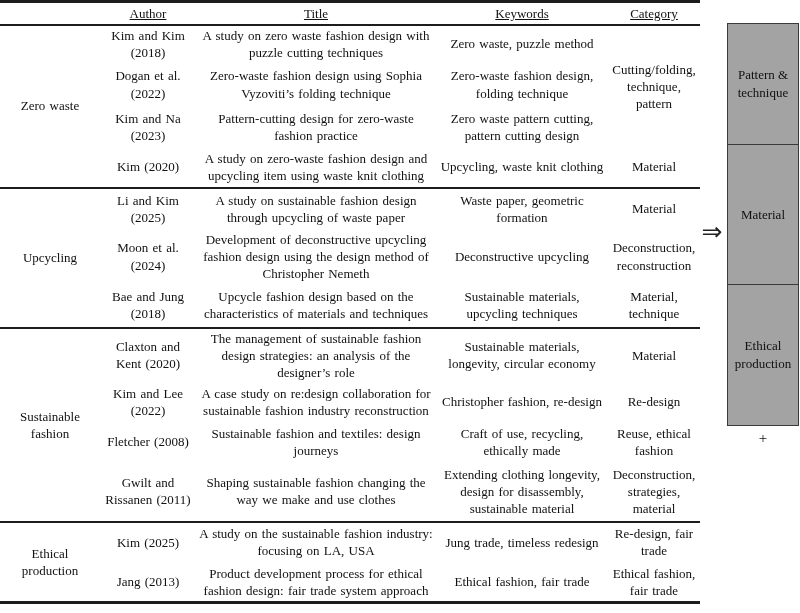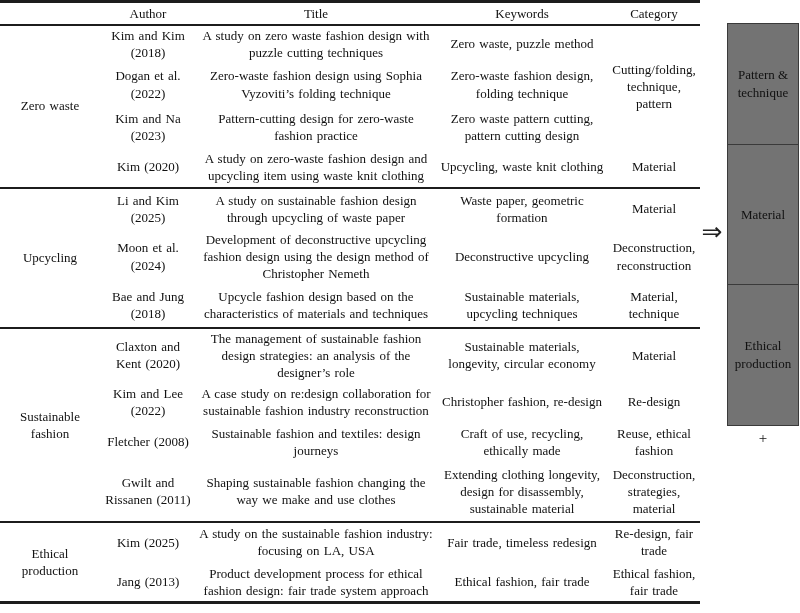--- a/index.html
+++ b/index.html
@@ -24,39 +24,39 @@
   table.lit col.c-author   { width: 96px; }
   table.lit col.c-title    { width: 240px; }
   table.lit col.c-keywords { width: 172px; }
   table.lit col.c-category { width: 92px; }
 
   table.lit th, table.lit td {
     text-align: center; vertical-align: middle;
     padding: 1px 3px; font-weight: normal;
     word-spacing: 1px;
   }
-  table.lit thead tr { border-bottom: 2px solid #1c1c1c; }
+  table.lit thead tr { border-bottom: 2px solid #1c1c1c; text-decoration: underline; }
   table.lit tbody.grp { border-bottom: 2px solid #1c1c1c; }
   table.lit tbody.grp:last-child { border-bottom: none; }
   td.cat { overflow-wrap: anywhere; }
 
   
   .arrow {
     position: absolute; left: 698px; top: 219px; width: 28px;
     font-family: "DejaVu Sans", sans-serif;
     font-size: 25px; line-height: 1; color: #222; text-align: center;
   }
 
   
   .flow {
     position: absolute; left: 727px; top: 23px; width: 72px;
     font-size: 13px; line-height: 1.35; text-align: center;
   }
   .fbox {
-    border: 1px solid #3a3a3a; background: #737373;
+    border: 1px solid #3a3a3a; background: #a3a3a3;
     display: flex; align-items: center; justify-content: center;
     padding: 2px 1px;
   }
   .fbox.b1 { height: 122px; }
   .fbox.b2 { height: 141px; margin-top: -1px; }
   .fbox.b3 { height: 142px; margin-top: -1px; }
   .plus { height: 24px; line-height: 24px; font-size: 15px; color: #111; }
   .fbox.b4 { height: 155px; }
 </style>
 </head>
@@ -156,21 +156,21 @@
         <td>Extending clothing longevity, design for disassembly, sustainable material</td>
         <td class="cat">Deconstruction,strategies, material</td>
       </tr>
     </tbody>
 
     <tbody class="grp">
       <tr style="height:40px">
         <td rowspan="2">Ethical production</td>
         <td>Kim (2025)</td>
         <td>A study on the sustainable fashion industry: focusing on LA, USA</td>
-        <td>Fair trade, timeless redesign</td>
+        <td>Jung trade, timeless redesign</td>
         <td class="cat">Re-design, fair trade</td>
       </tr>
       <tr style="height:41px">
         <td>Jang (2013)</td>
         <td>Product development process for ethical fashion design: fair trade system approach</td>
         <td>Ethical fashion, fair trade</td>
         <td class="cat">Ethical fashion, fair trade</td>
       </tr>
     </tbody>
   </table>

